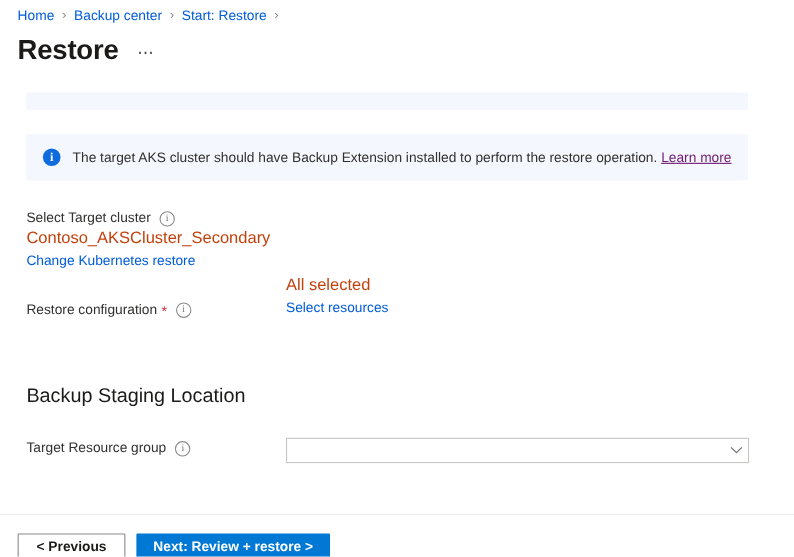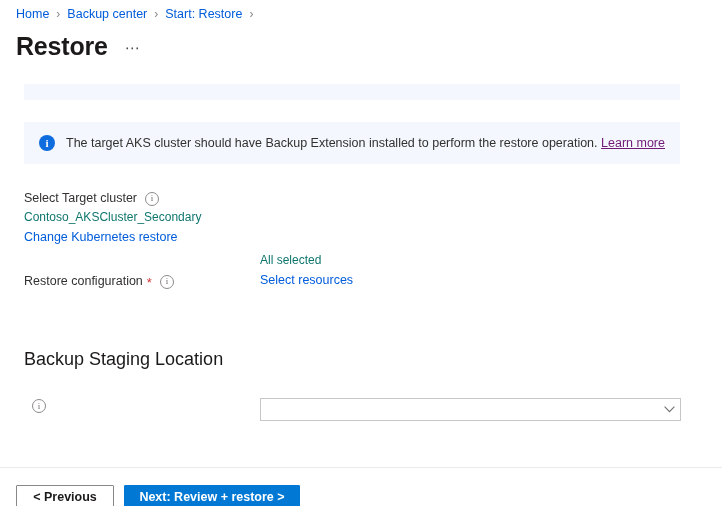--- a/index.html
+++ b/index.html
@@ -148,23 +148,23 @@
     font-family: "Liberation Serif", serif;
     display: inline-flex;
     align-items: center;
     justify-content: center;
     margin-left: 8px;
     flex: none;
     cursor: pointer;
     line-height: 1;
   }
   .field-value {
-    font-size: 12px;
+    font-size: 15px;
     line-height: 20px;
-    color: #0f766e;
+    color: #c2410c;
   }
   .value-link {
     display: block;
     color: #015cda;
     text-decoration: none;
     cursor: pointer;
     font-size: 12.5px;
     line-height: 20px;
   }
 
@@ -297,20 +297,21 @@
   <div>
     <div class="field-value">All selected</div>
     <a class="value-link">Select resources</a>
   </div>
 </div>
 
 <div class="section-heading">Backup Staging Location</div>
 
 <div class="form-row" style="top:398px;">
   <div class="field-label">
+    <span>Target Resource group</span>
     <span class="info-circle">i</span>
   </div>
   <div class="dropdown">
     <span class="dropdown-value" title=""></span>
     <span class="chev">
       <svg width="11" height="7" viewBox="0 0 11 7" aria-hidden="true">
         <path d="M0.6 0.7 L5.5 5.6 L10.4 0.7" fill="none" stroke="#707070" stroke-width="1.1"></path>
       </svg>
     </span>
   </div>

